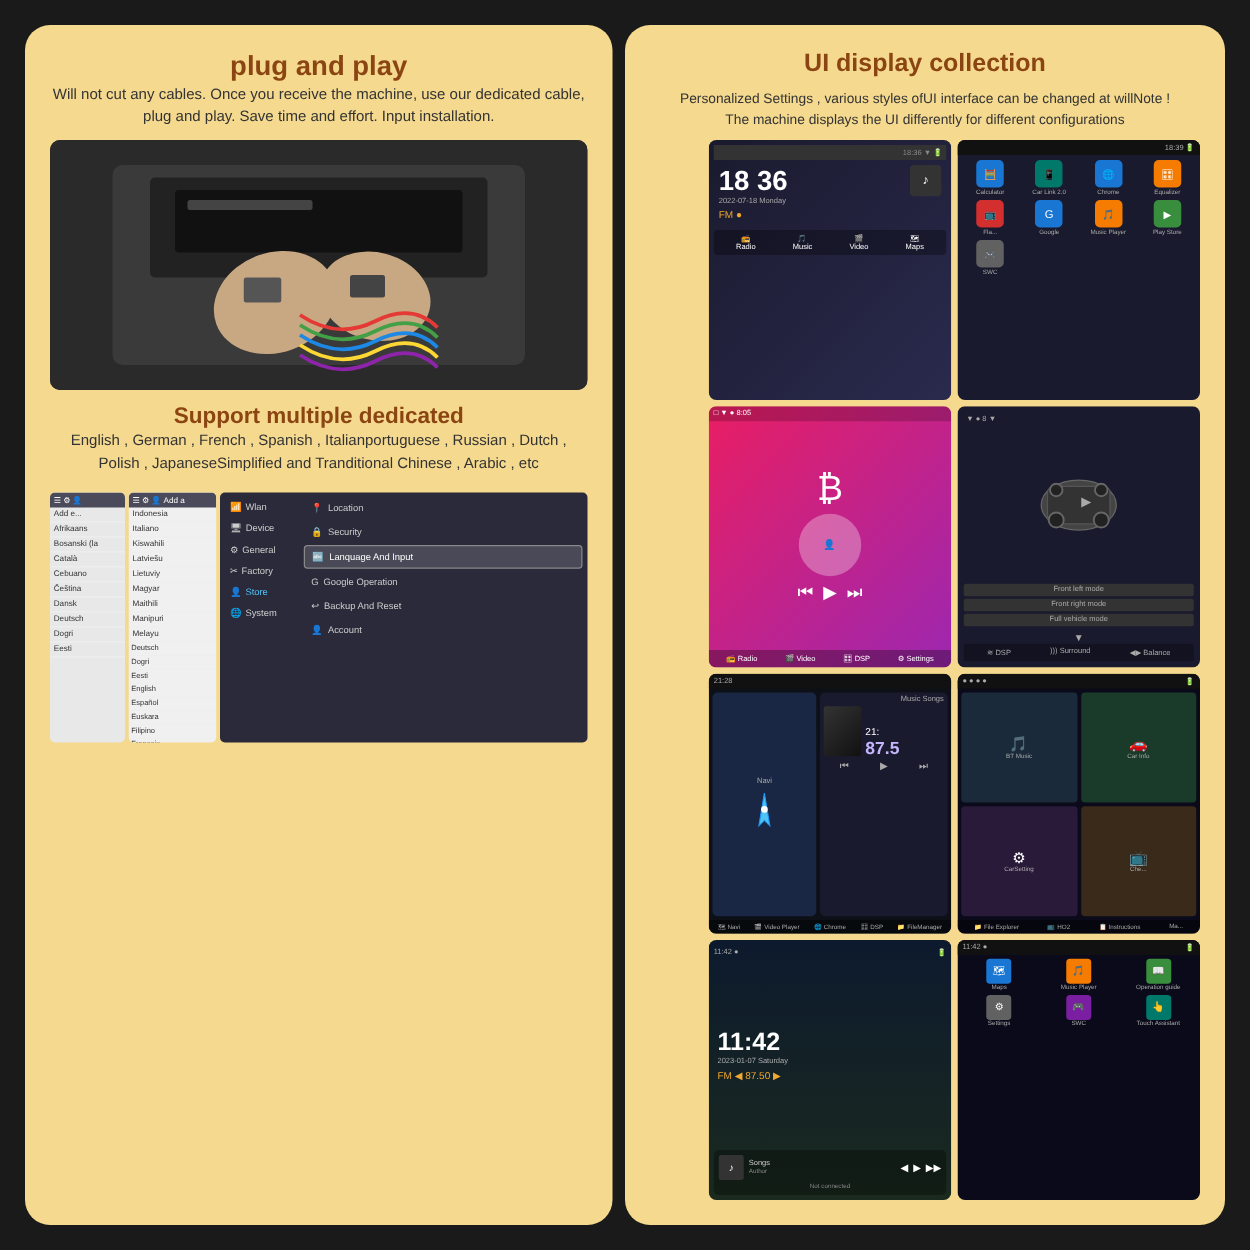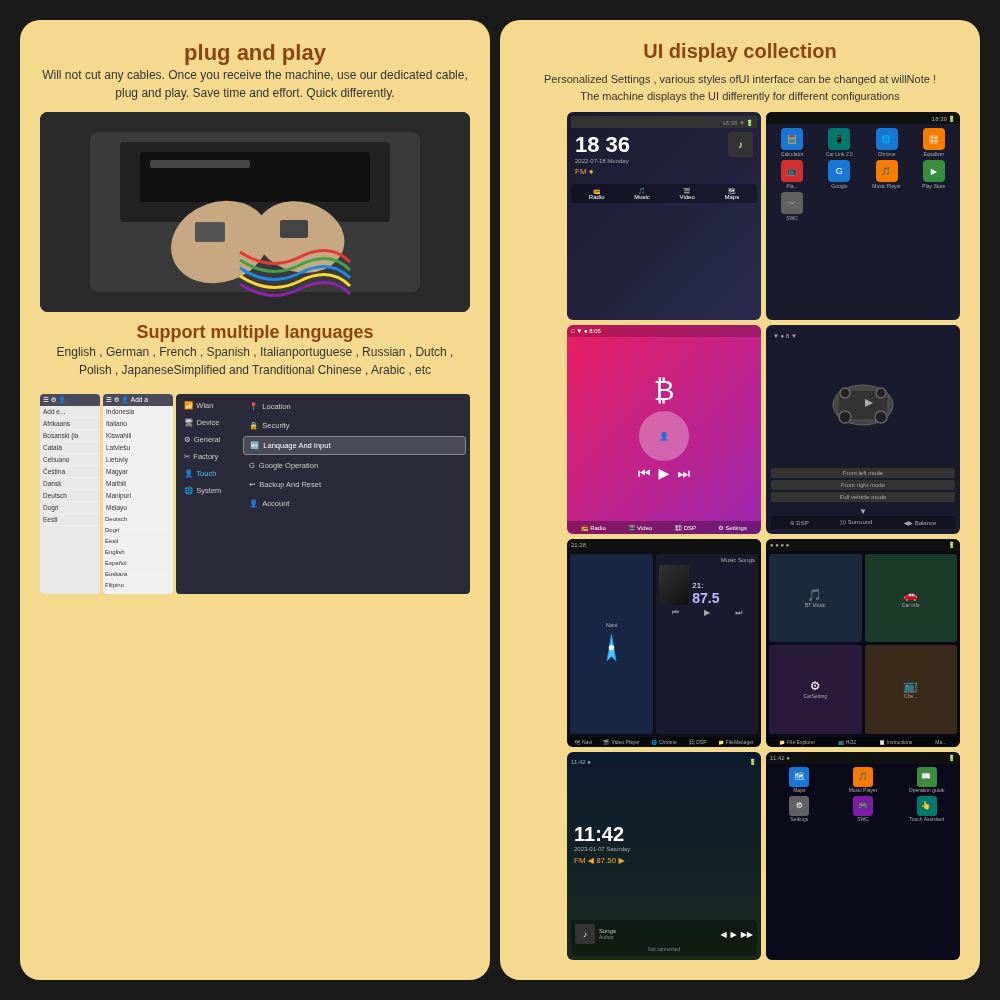--- a/index.html
+++ b/index.html
@@ -244,21 +244,21 @@
   </style>
 </head>
 <body>
 
 <div class="main-container">
 
   <div class="left-panel">
 
     <div>
       <div class="section-title">plug and play</div>
-      <div class="section-text">Will not cut any cables. Once you receive the machine, use our dedicated cable, plug and play. Save time and effort. Quick differently.</div>
+      <div class="section-text">Will not cut any cables. Once you receive the machine, use our dedicated cable, plug and play. Save time and effort. Input installation.</div>
     </div>
 
     <div class="car-image-container">
       <svg width="100%" height="100%" viewBox="0 0 430 200" xmlns="http://www.w3.org/2000/svg">
         <rect width="430" height="200" fill="#2a2a2a"></rect>
 
         <rect x="50" y="20" width="330" height="160" rx="8" fill="#3a3a3a"></rect>
         <rect x="80" y="30" width="270" height="80" rx="4" fill="#222"></rect>
 
         <rect x="100" y="40" width="230" height="50" rx="3" fill="#111"></rect>
@@ -272,21 +272,21 @@
         <path d="M200,156 Q230,176 260,161 Q290,146 310,166" stroke="#1e88e5" stroke-width="3" fill="none"></path>
         <path d="M200,164 Q230,184 260,169 Q290,154 310,174" stroke="#fdd835" stroke-width="3" fill="none"></path>
         <path d="M200,172 Q230,192 260,177 Q290,162 310,182" stroke="#8e24aa" stroke-width="3" fill="none"></path>
 
         <rect x="155" y="110" width="30" height="20" rx="2" fill="#555"></rect>
         <rect x="240" y="108" width="28" height="18" rx="2" fill="#444"></rect>
       </svg>
     </div>
 
     <div>
-      <div class="section-subtitle">Support multiple languages</div>
+      <div class="section-subtitle">Support multiple dedicated</div>
       <div class="section-text">English , German , French , Spanish , Italianportuguese , Russian , Dutch , Polish , JapaneseSimplified and Tranditional Chinese , Arabic , etc</div>
     </div>
 
     <div class="settings-mock">
 
       <div class="settings-col1">
         <div class="col1-header">☰ ⚙ 👤</div>
         <div class="col1-item">Add e...</div>
         <div class="col1-item">Afrikaans</div>
         <div class="col1-item">Bosanski (la</div>
@@ -336,21 +336,21 @@
           <div class="nav-item">
             <span>⚙</span>
             <span>General</span>
           </div>
           <div class="nav-item">
             <span>✂</span>
             <span>Factory</span>
           </div>
           <div class="nav-item active">
             <span>👤</span>
-            <span style="color:#4fc3f7;">Touch</span>
+            <span style="color:#4fc3f7;">Store</span>
           </div>
           <div class="nav-item">
             <span>🌐</span>
             <span>System</span>
           </div>
         </div>
 
         <div class="settings-right-content">
           <div class="menu-item">
             <span>📍</span>

